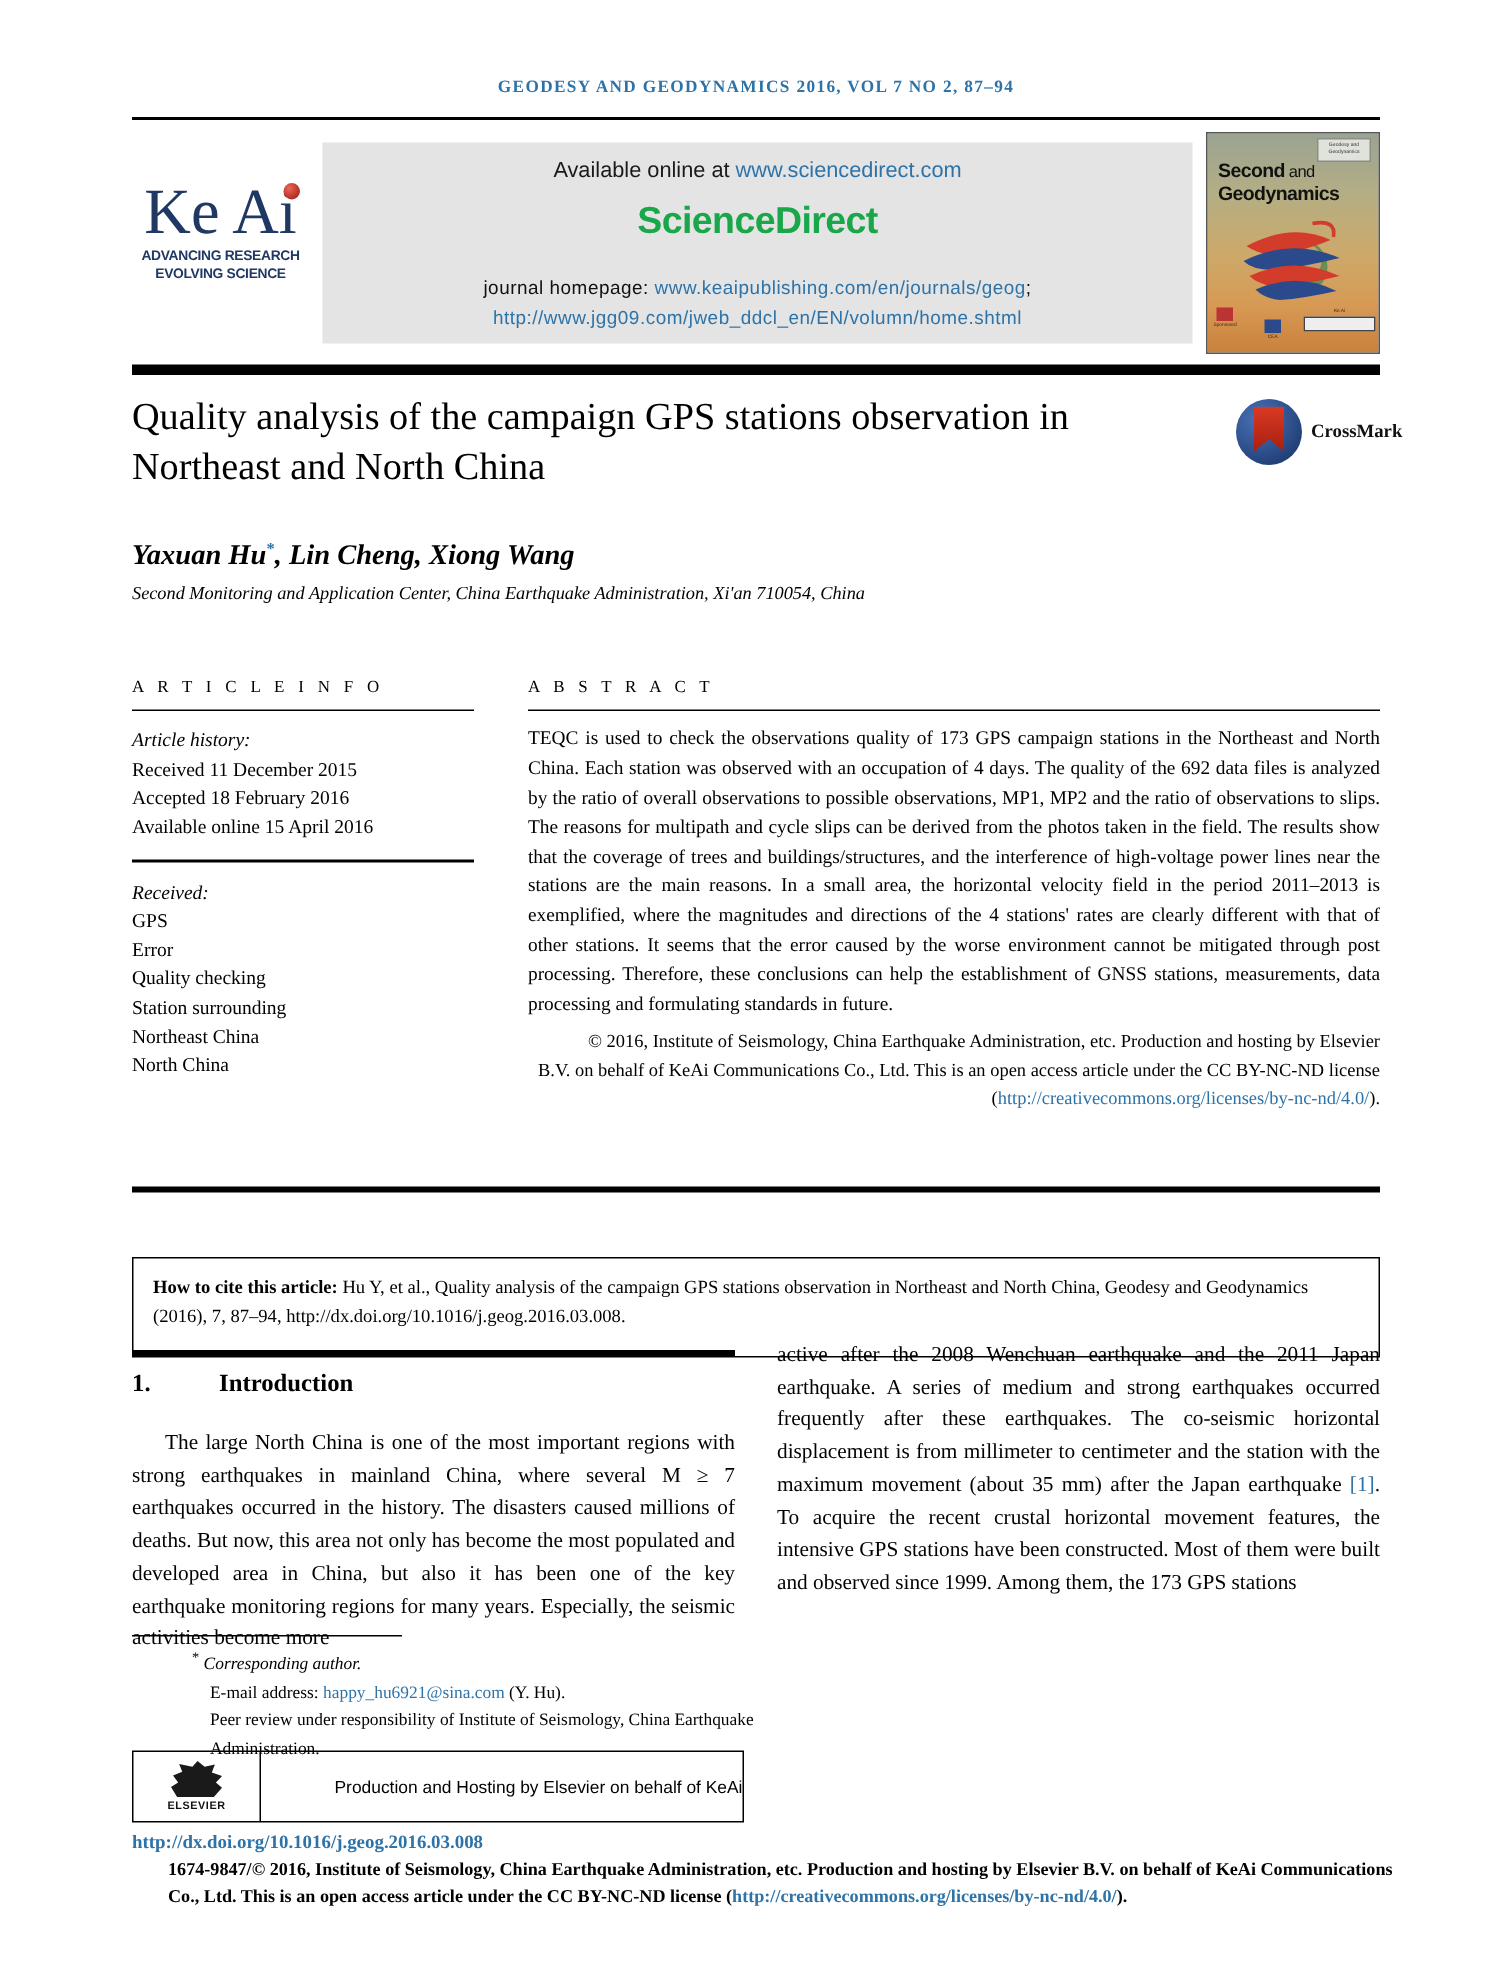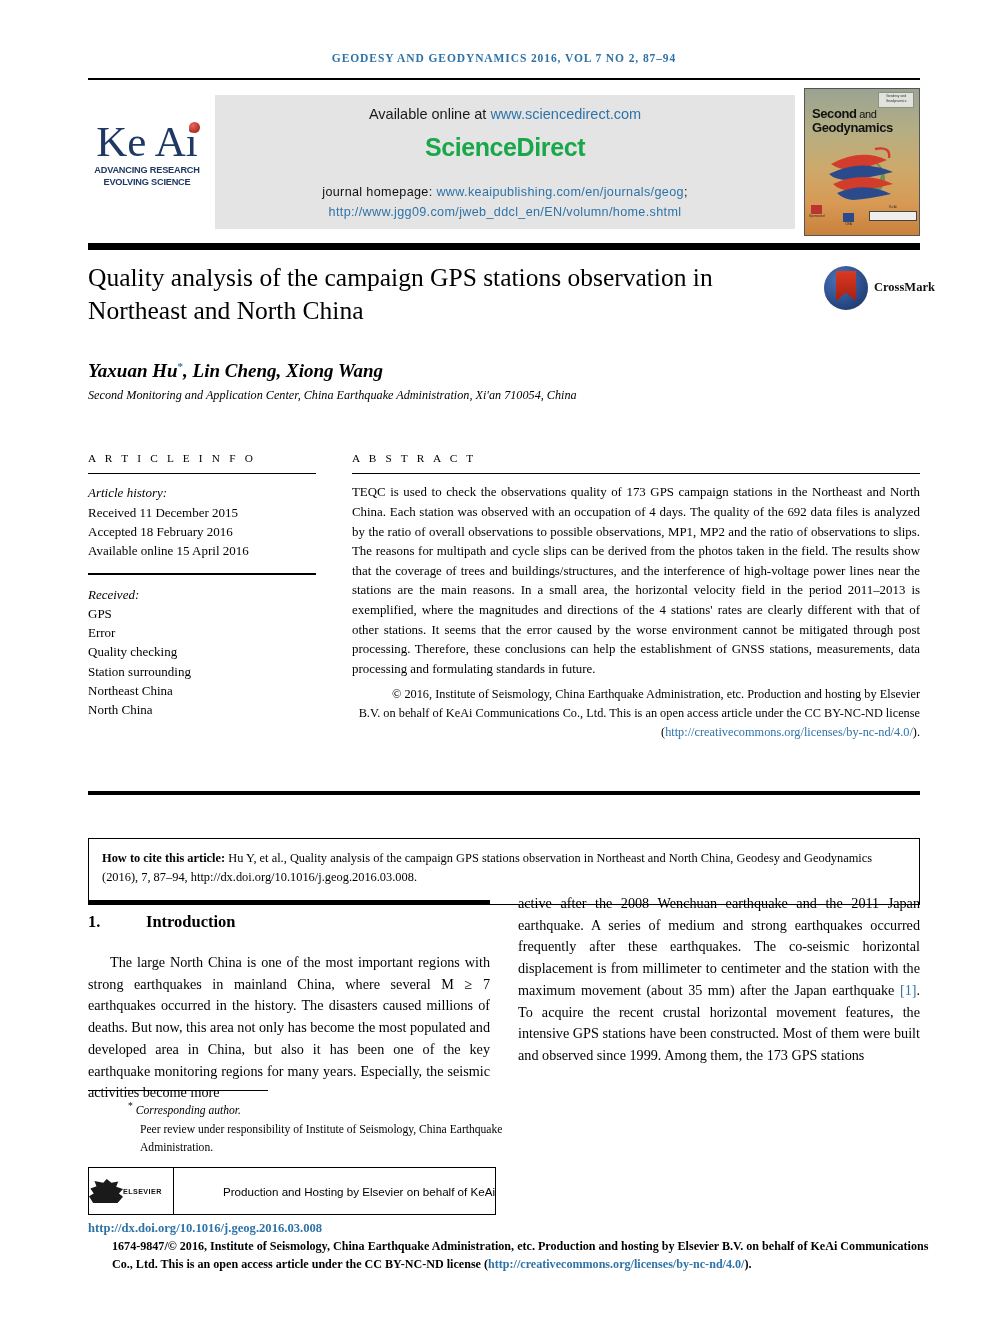--- a/index.html
+++ b/index.html
@@ -423,22 +423,23 @@
     box-sizing: border-box;
     display: flex;
     align-items: center;
   }
   .els-logo {
     width: 84px;
     text-align: center;
     border-right: 1.2px solid #000;
     height: 100%;
     display: flex;
-    flex-direction: row;
+    flex-direction: column;
     align-items: center;
+    justify-content: center;
   }
   .els-tree {
     width: 34px; height: 24px;
     background: #1a1a1a;
     clip-path: polygon(12% 100%, 0 72%, 14% 60%, 4% 40%, 22% 30%, 16% 8%, 42% 16%, 52% 0, 66% 16%, 86% 10%, 80% 32%, 100% 42%, 88% 60%, 100% 74%, 84% 100%);
   }
   .els-word {
     font-family: "Liberation Sans", sans-serif;
     font-size: 7.2px;
     font-weight: bold;
@@ -598,20 +599,21 @@
     <p class="body-p indent">The large North China is one of the most important regions with strong earthquakes in mainland China, where several M ≥ 7 earthquakes occurred in the history. The disasters caused millions of deaths. But now, this area not only has become the most populated and developed area in China, but also it has been one of the key earthquake monitoring regions for many years. Especially, the seismic activities become more</p>
   </div>
 
   <div class="col-right">
     <p class="body-p"><span>active after the 2008 Wenchuan earthquake and the 2011 Japan earthquake. A series of medium and strong earthquakes occurred frequently after these earthquakes. The co-seismic horizontal displacement is from millimeter to centimeter and the station with the maximum movement (about 35 mm) after the Japan earthquake </span><a href="#">[1]</a><span>. To acquire the recent crustal horizontal movement features, the intensive GPS stations have been constructed. Most of them were built and observed since 1999. Among them, the 173 GPS stations</span></p>
   </div>
 
   <div class="fn-rule"></div>
   <div class="footnote">
     <div><sup>*</sup> <span class="fi">Corresponding author.</span></div>
+    <div class="fn-ind"><span>E-mail address: </span><a href="#">happy_hu6921@sina.com</a><span> (Y. Hu).</span></div>
     <div class="fn-ind">Peer review under responsibility of Institute of Seismology, China Earthquake Administration.</div>
   </div>
 
   <div class="els-box">
     <div class="els-logo">
       <div class="els-tree"></div>
       <div class="els-word">ELSEVIER</div>
     </div>
     <div class="els-text">Production and Hosting by Elsevier on behalf of KeAi</div>
   </div>

